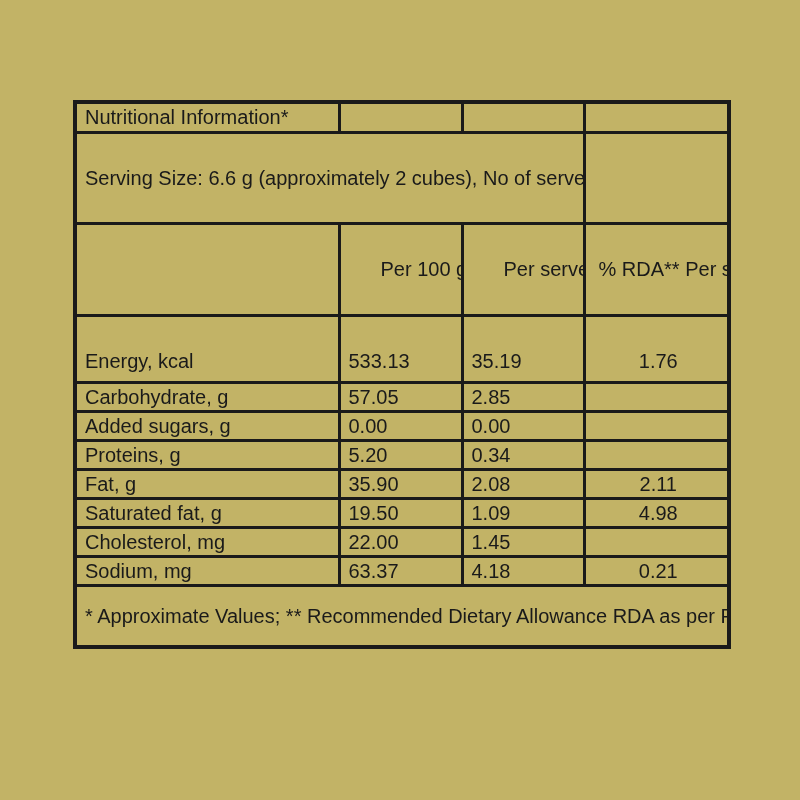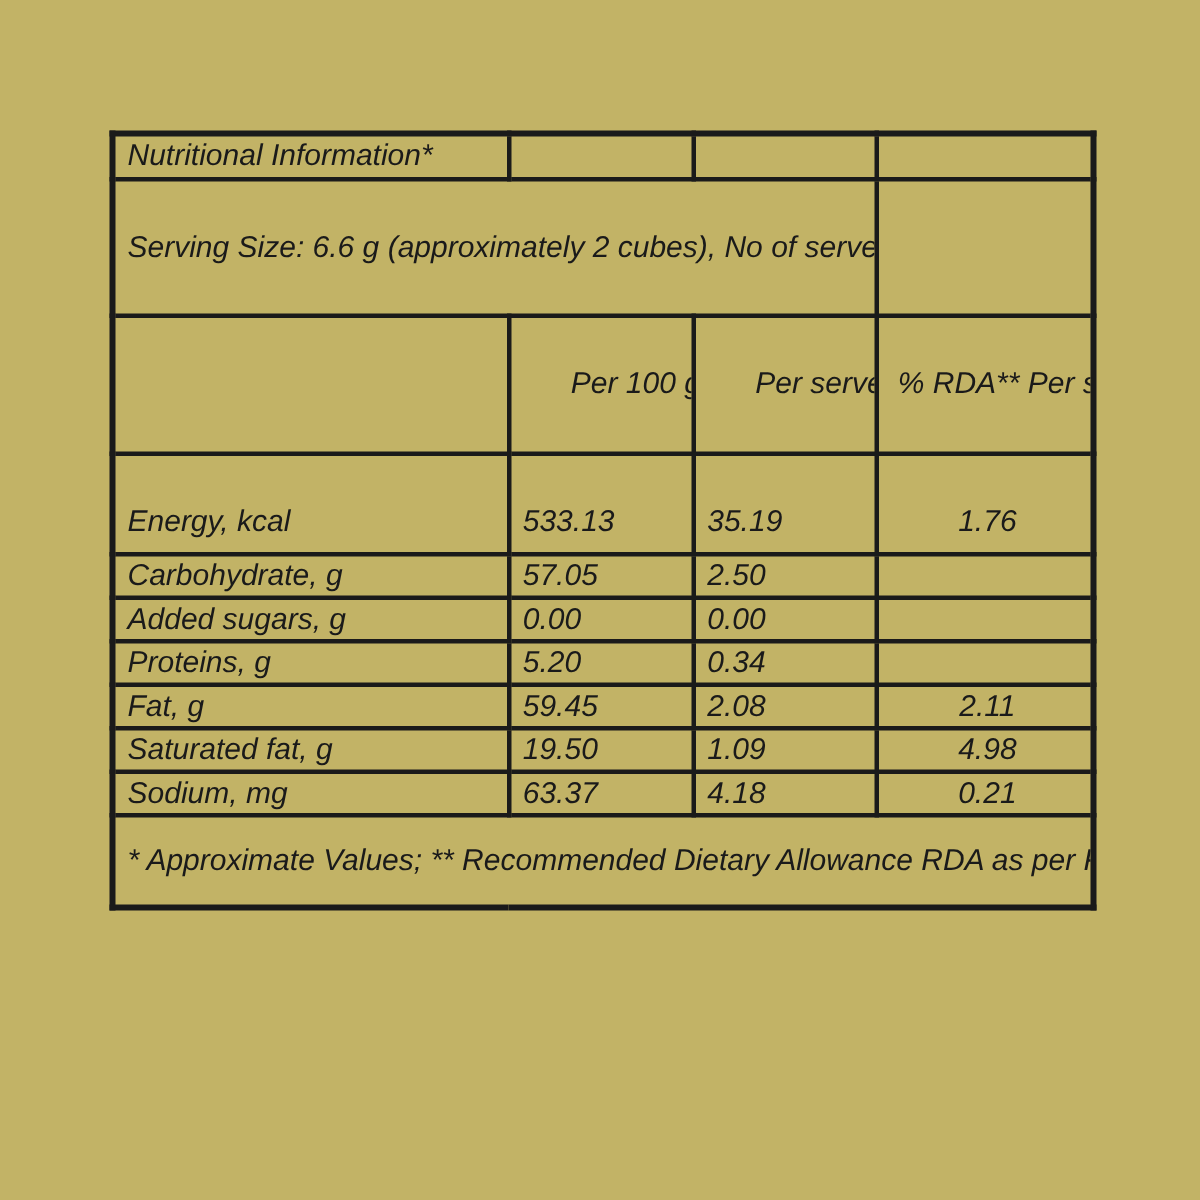--- a/index.html
+++ b/index.html
@@ -8,22 +8,21 @@
     width: 800px;
     height: 800px;
     background: #c2b366;
     font-family: "Liberation Sans", sans-serif;
     color: #1a1a1a;
     overflow: hidden;
   }
   .label-wrap {
     position: absolute;
     left: 73px;
-    top: 87px;
-    font-style: italic;
+    top: 100px;
   }
   table.nutrition {
     border-collapse: collapse;
     table-layout: fixed;
     width: 654px;
     border: 4px solid #1a1a1a;
     background: transparent;
   }
   table.nutrition td {
     border: 3px solid #1a1a1a;
@@ -115,54 +114,60 @@
     <tr class="r-energy">
       <td>Energy, kcal</td>
       <td class="num">533.13</td>
       <td class="num">35.19</td>
       <td class="rda-num">1.76</td>
     </tr>
 
     <tr class="r-data">
       <td>Carbohydrate, g</td>
       <td class="num">57.05</td>
-      <td class="num">2.50</td>
+      <td class="num">2.85</td>
       <td class="rda-num"></td>
     </tr>
 
 
     <tr class="r-data">
       <td class="indent">Added sugars, g</td>
       <td class="num">0.00</td>
       <td class="num">0.00</td>
       <td class="rda-num"></td>
     </tr>
 
     <tr class="r-data">
       <td>Proteins, g</td>
       <td class="num">5.20</td>
       <td class="num">0.34</td>
       <td class="rda-num"></td>
     </tr>
 
     <tr class="r-data">
       <td>Fat, g</td>
-      <td class="num">59.45</td>
+      <td class="num">35.90</td>
       <td class="num">2.08</td>
       <td class="rda-num">2.11</td>
     </tr>
 
     <tr class="r-data">
       <td class="indent">Saturated fat, g</td>
       <td class="num">19.50</td>
       <td class="num">1.09</td>
       <td class="rda-num">4.98</td>
     </tr>
 
 
+    <tr class="r-data">
+      <td class="indent">Cholesterol, mg</td>
+      <td class="num">22.00</td>
+      <td class="num">1.45</td>
+      <td class="rda-num"></td>
+    </tr>
 
     <tr class="r-data">
       <td>Sodium, mg</td>
       <td class="num">63.37</td>
       <td class="num">4.18</td>
       <td class="rda-num">0.21</td>
     </tr>
 
     <tr class="r-foot">
       <td colspan="4" class="footnote-cell">* Approximate Values; ** Recommended Dietary Allowance

